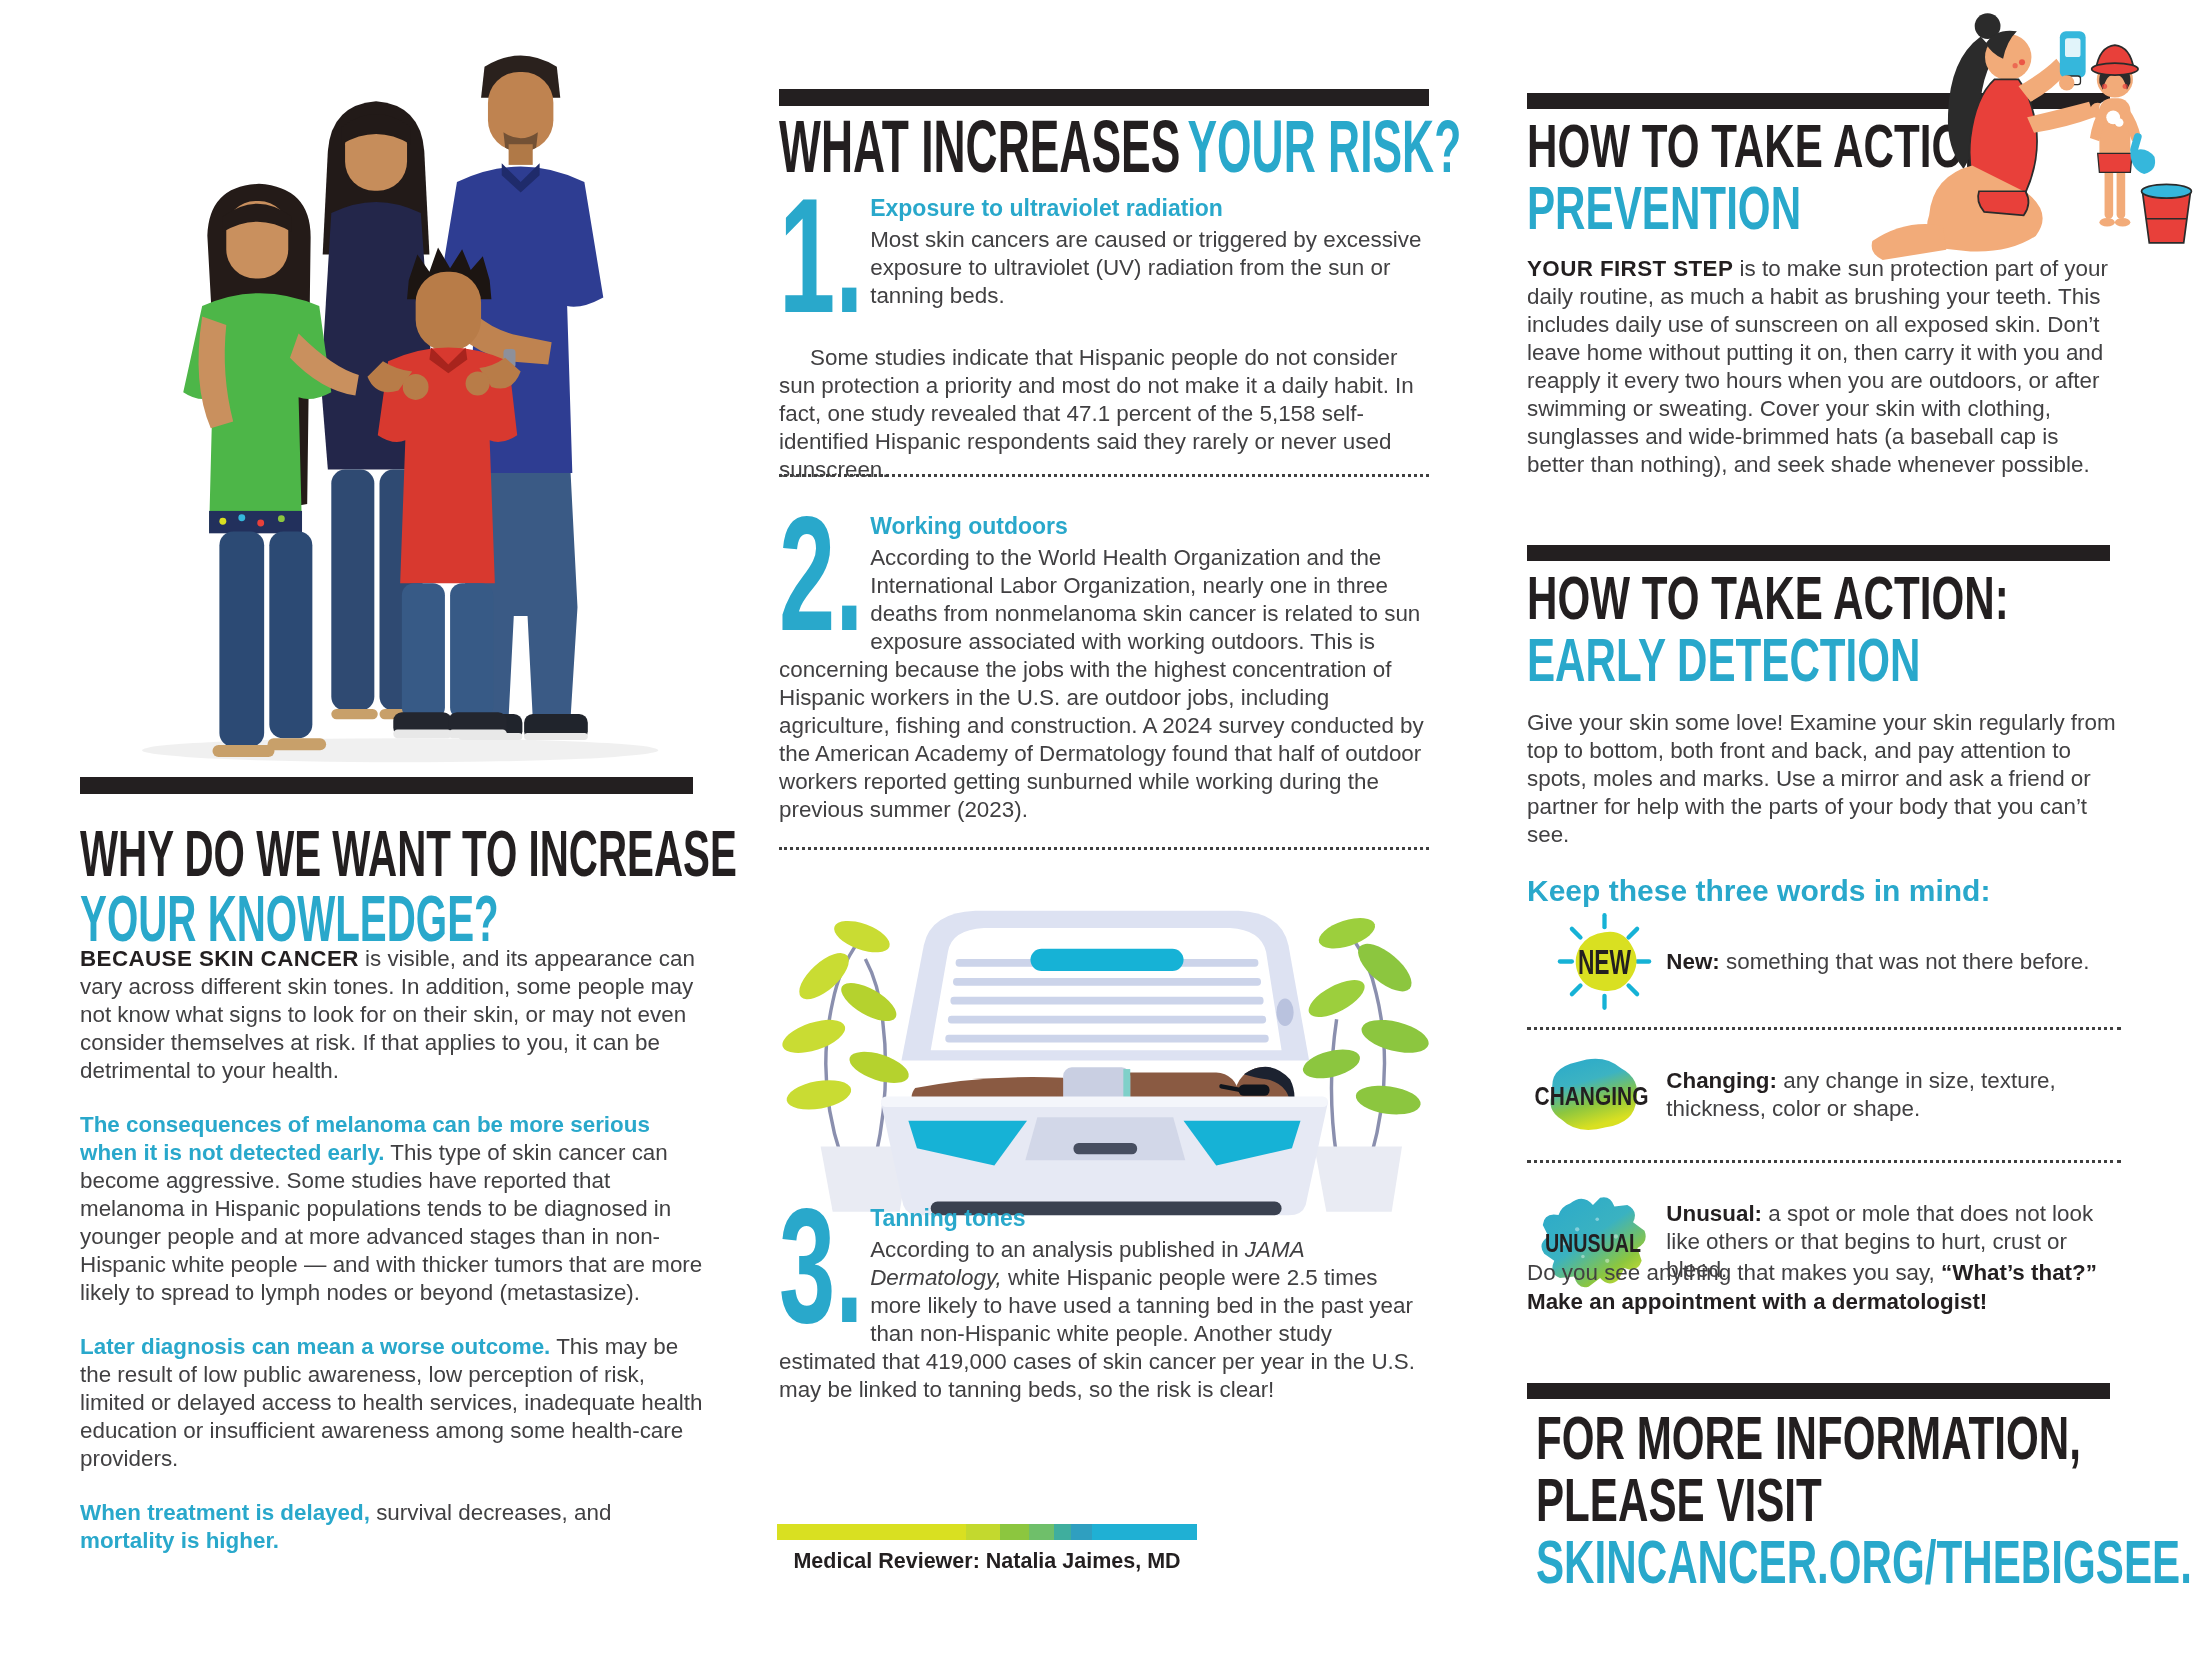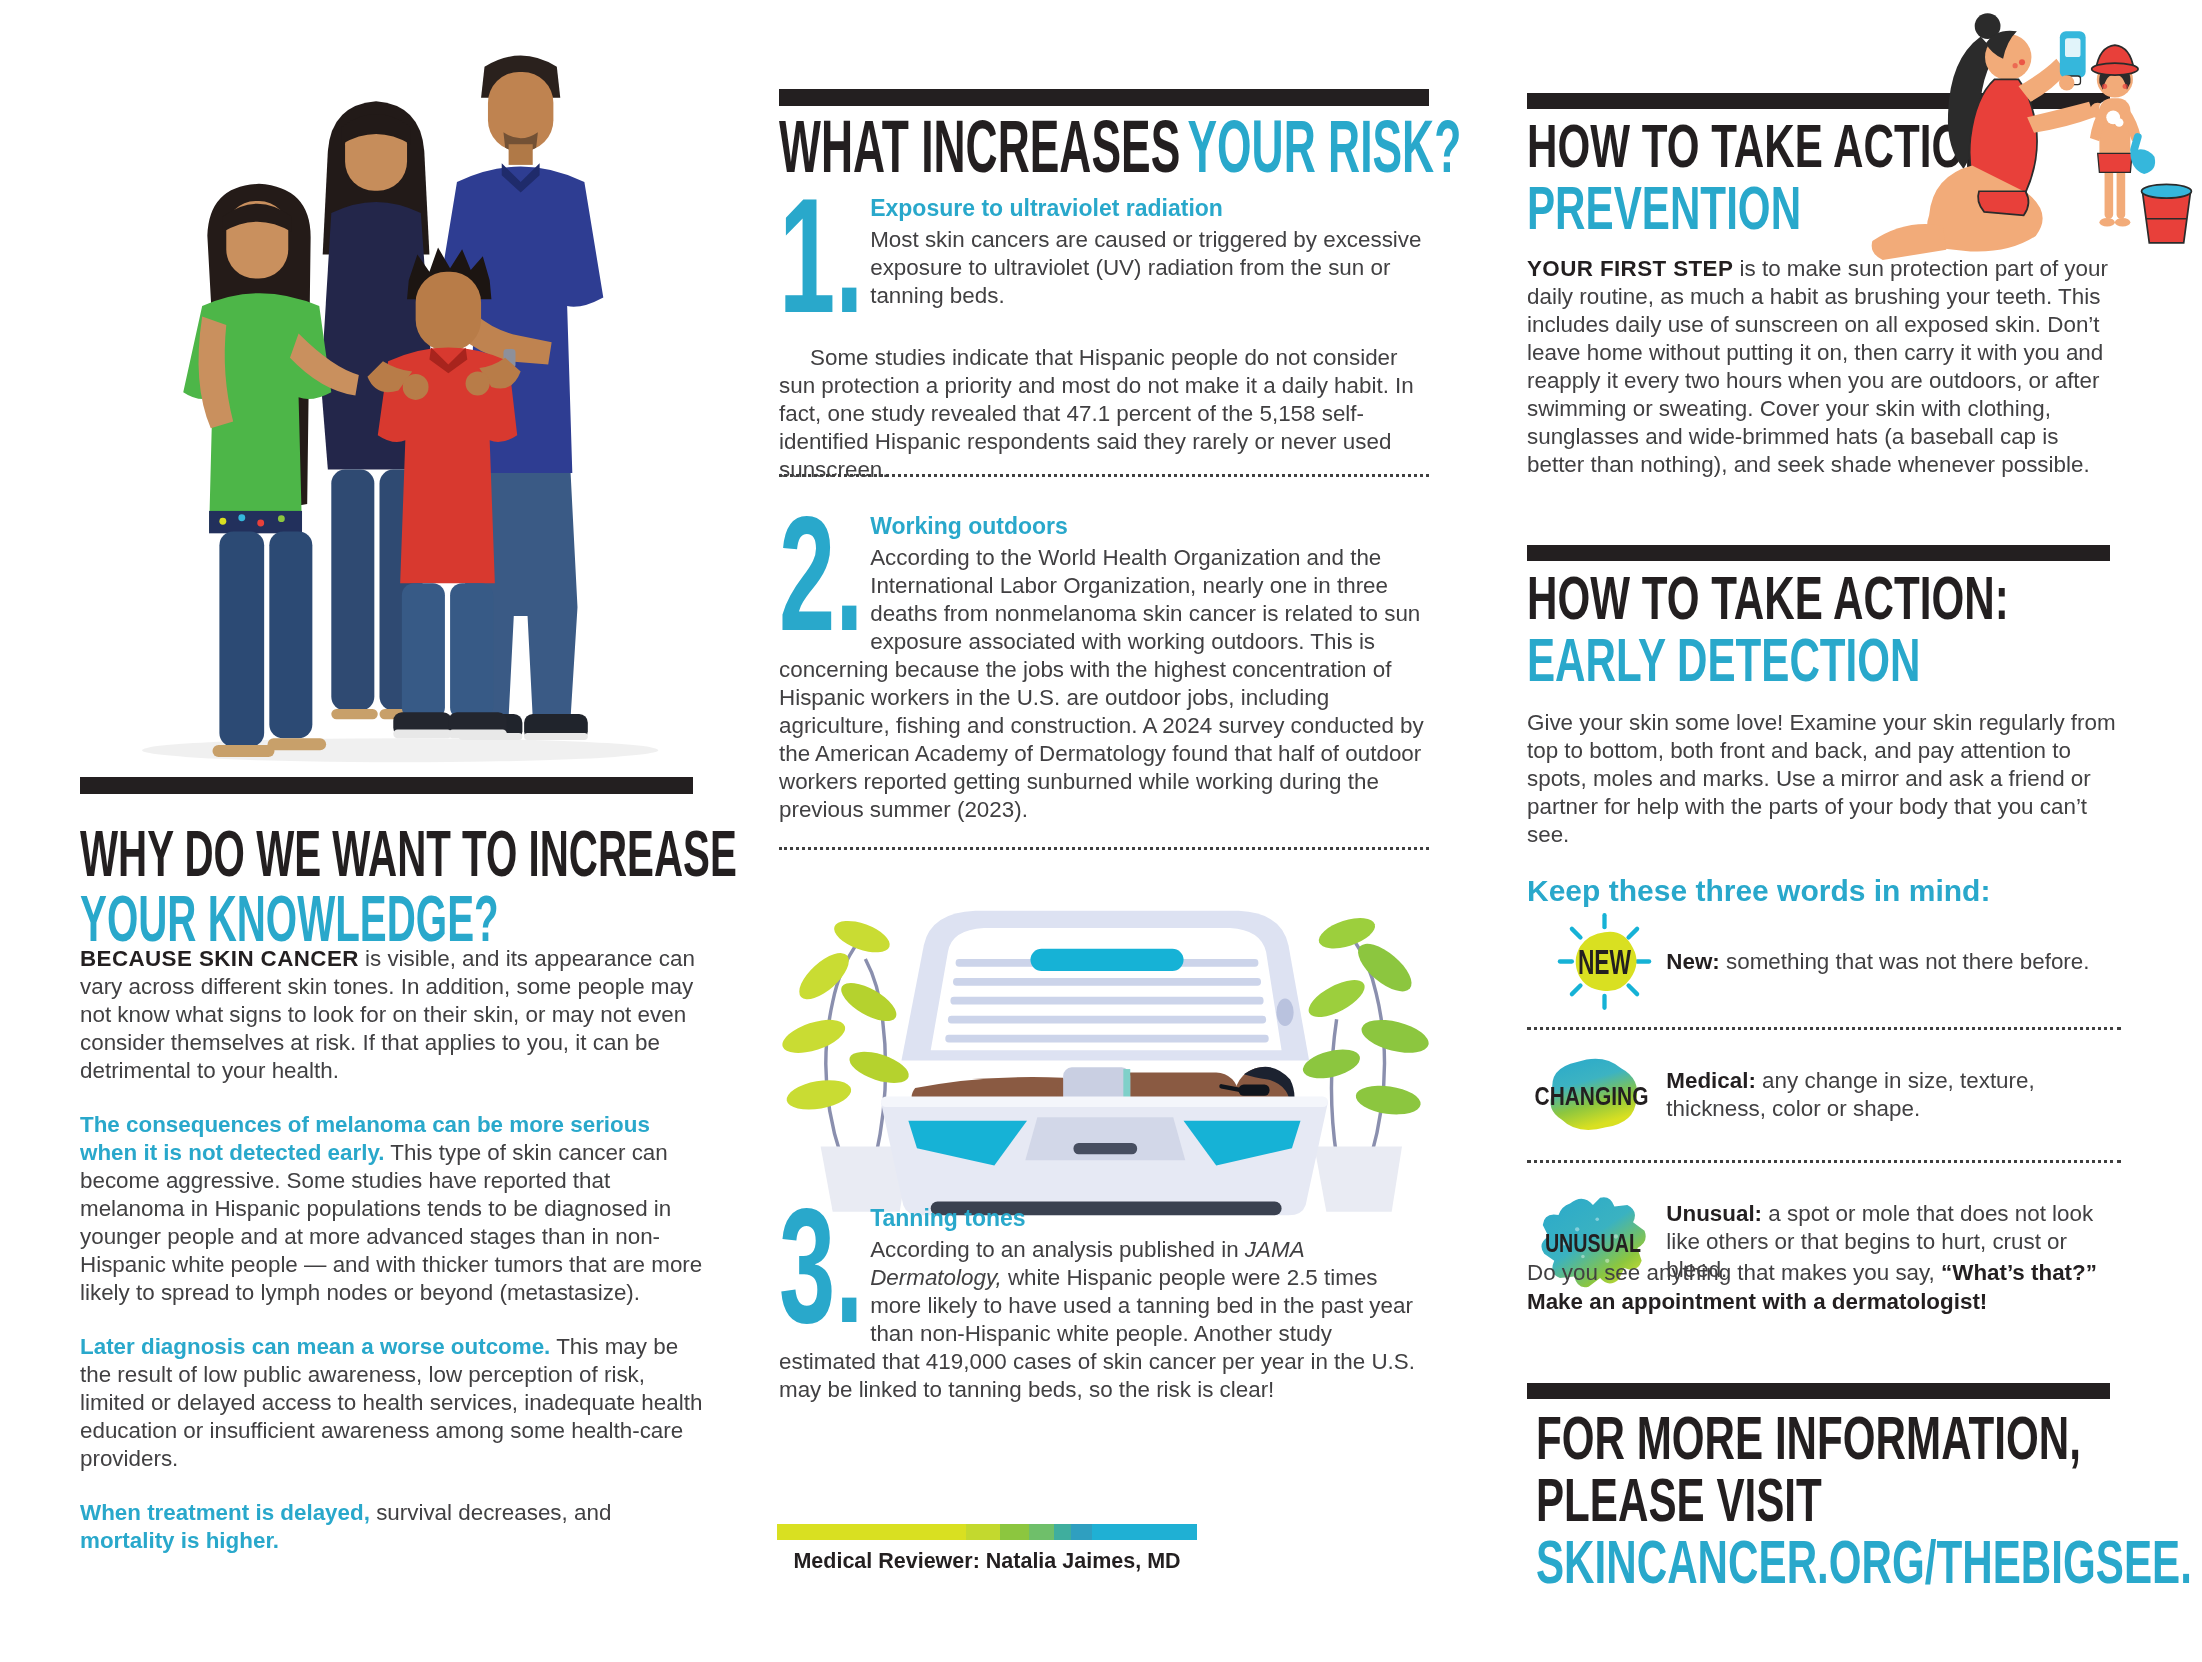--- a/index.html
+++ b/index.html
@@ -340,21 +340,21 @@
                 <stop offset="0.4" stop-color="#3cb3c2"></stop>
               <stop offset="0.72" stop-color="#8cc63f"></stop>
                 <stop offset="1" stop-color="#d9e021"></stop>
             </linearGradient>
           </defs>
           <path d="M34 56 Q28 24 66 16 Q100 4 124 24 Q150 38 144 66 Q142 96 104 102 Q66 112 46 92 Q24 78 34 56 Z" fill="url(#gradC)"></path>
           <text x="85" y="72" text-anchor="middle" font-size="34" font-weight="bold" fill="#231f20" textLength="150" lengthAdjust="spacingAndGlyphs">CHANGING</text>
         </svg>
       </div>
       <div class="word-text">
-        <b>Medical:</b><span> any change in size, texture, thickness, color or shape.</span>
+        <b>Changing:</b><span> any change in size, texture, thickness, color or shape.</span>
       </div>
     </div>
 
     <div class="row-sep"></div>
 
     <div class="word-row">
       <div class="icon-box">
         <svg width="155" height="129" viewBox="0 0 180 150">
           <defs>
             <linearGradient id="gradU" x1="0" y1="0" x2="0.8" y2="1">

